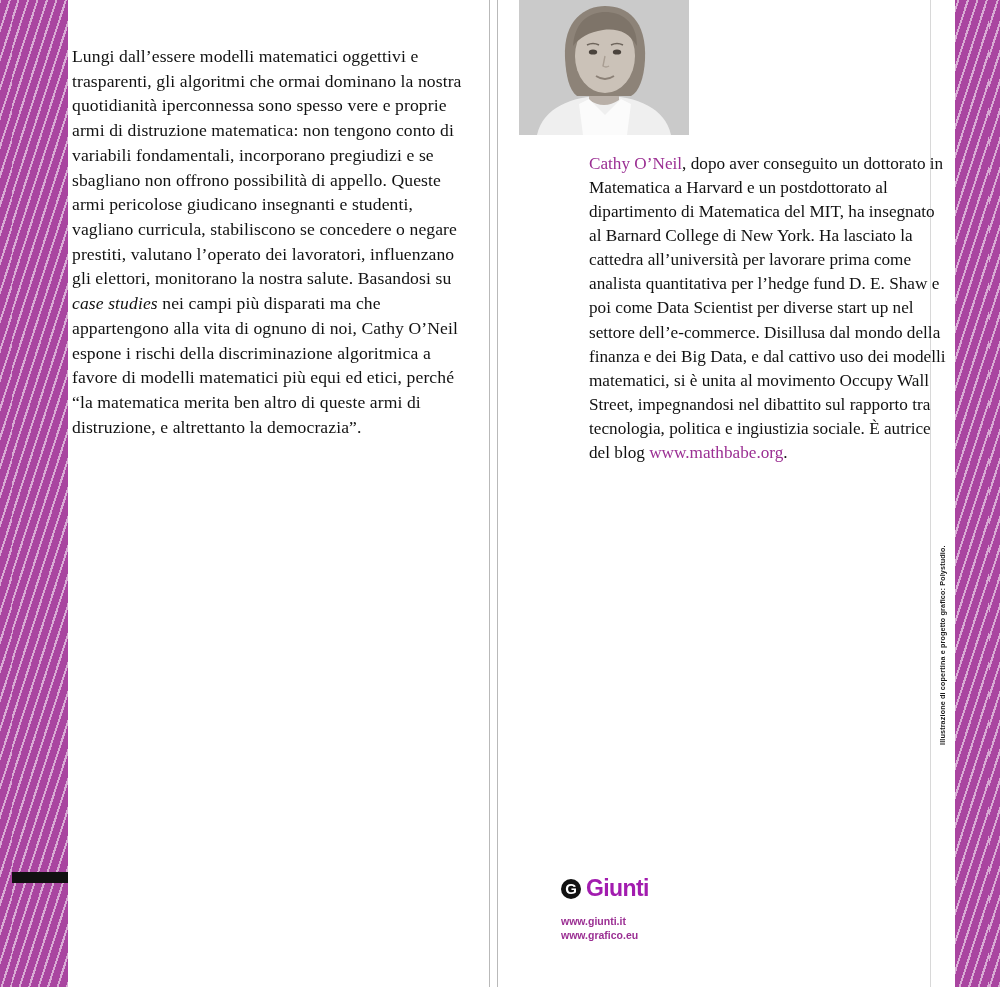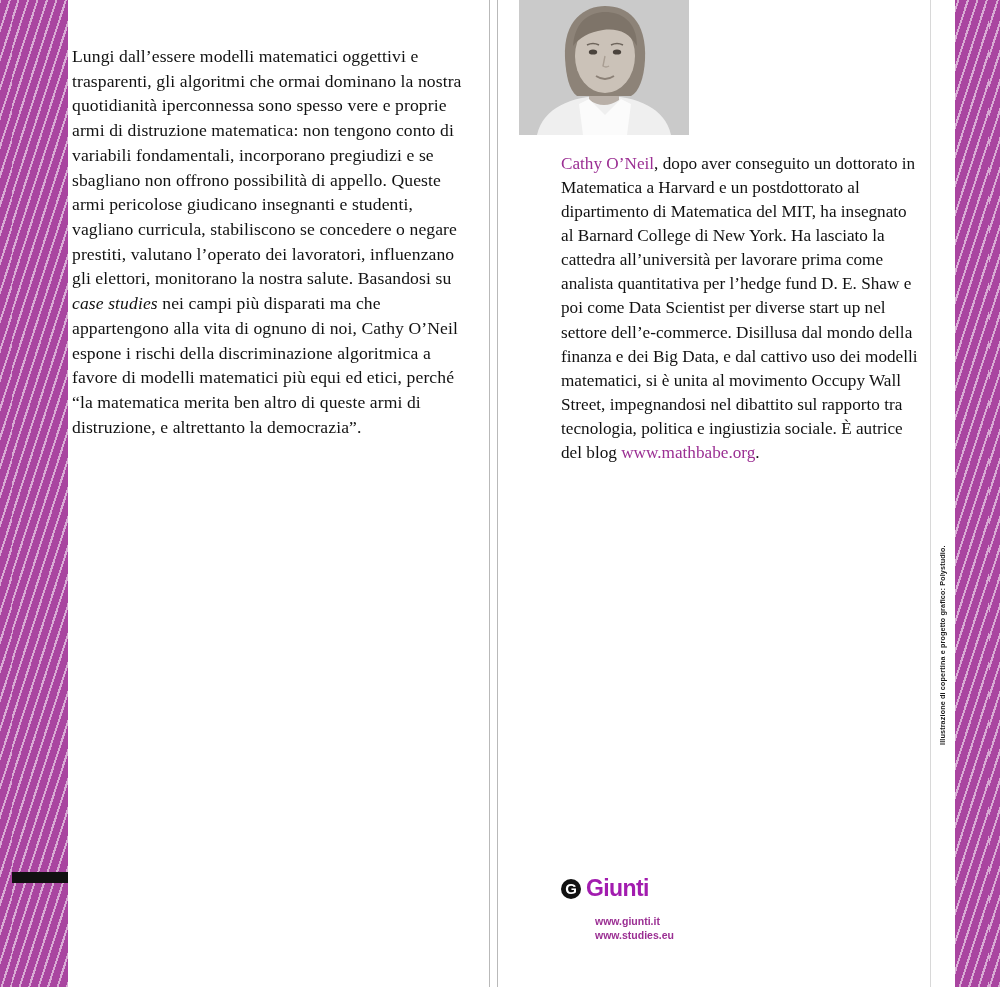--- a/index.html
+++ b/index.html
@@ -77,21 +77,21 @@
     top: 0px;
     width: 170px;
     height: 135px;
     overflow: hidden;
     background: #cfcfcf;
   }
   .photo-svg { display: block; width: 170px; height: 135px; }
 
   .author-bio {
     position: absolute;
-    left: 561px;
+    left: 589px;
     top: 152px;
     width: 360px;
     font-size: 17.2px;
     line-height: 1.40;
     color: #111111;
   }
   .author-name { color: #9b2f93; }
   .weblink { color: #9b2f93; }
 
   
@@ -125,21 +125,20 @@
     letter-spacing: -0.6px;
     color: #a21caf;
   }
   .web-lines {
     margin-top: 12px;
     font-family: "Liberation Sans", sans-serif;
     font-size: 10.5px;
     font-weight: bold;
     color: #9b2f93;
     line-height: 1.38;
-    margin-left: 34px;
   }
 
   
   .credits {
     position: absolute;
     left: 938px;
     top: 745px;
     width: 210px;
     transform: rotate(-90deg);
     transform-origin: 0 0;
@@ -198,17 +197,17 @@
 
 <div class="author-bio"><span class="author-name">Cathy O’Neil</span>, dopo aver conseguito un dottorato in Matematica a Harvard e un postdottorato al dipartimento di Matematica del MIT, ha insegnato al Barnard College di New York. Ha lasciato la cattedra all’università per lavorare prima come analista quantitativa per l’hedge fund D. E. Shaw e poi come Data Scientist per diverse start up nel settore dell’e-commerce. Disillusa dal mondo della finanza e dei Big Data, e dal cattivo uso dei modelli matematici, si è unita al movimento Occupy Wall Street, impegnandosi nel dibattito sul rapporto tra tecnologia, politica e ingiustizia sociale. È autrice del blog <span class="weblink">www.mathbabe.org</span>.</div>
 
 <div class="publisher">
   <div class="logo-row">
     <div class="logo-g">G</div>
     <div class="logo-word">Giunti</div>
   </div>
   <div class="web-lines">
     <div>www.giunti.it</div>
-    <div>www.studies.eu</div>
+    <div>www.grafico.eu</div>
   </div>
 </div>
 
 <div class="credits">Illustrazione di copertina e progetto grafico: Polystudio.</div>
 
 </body></html>

